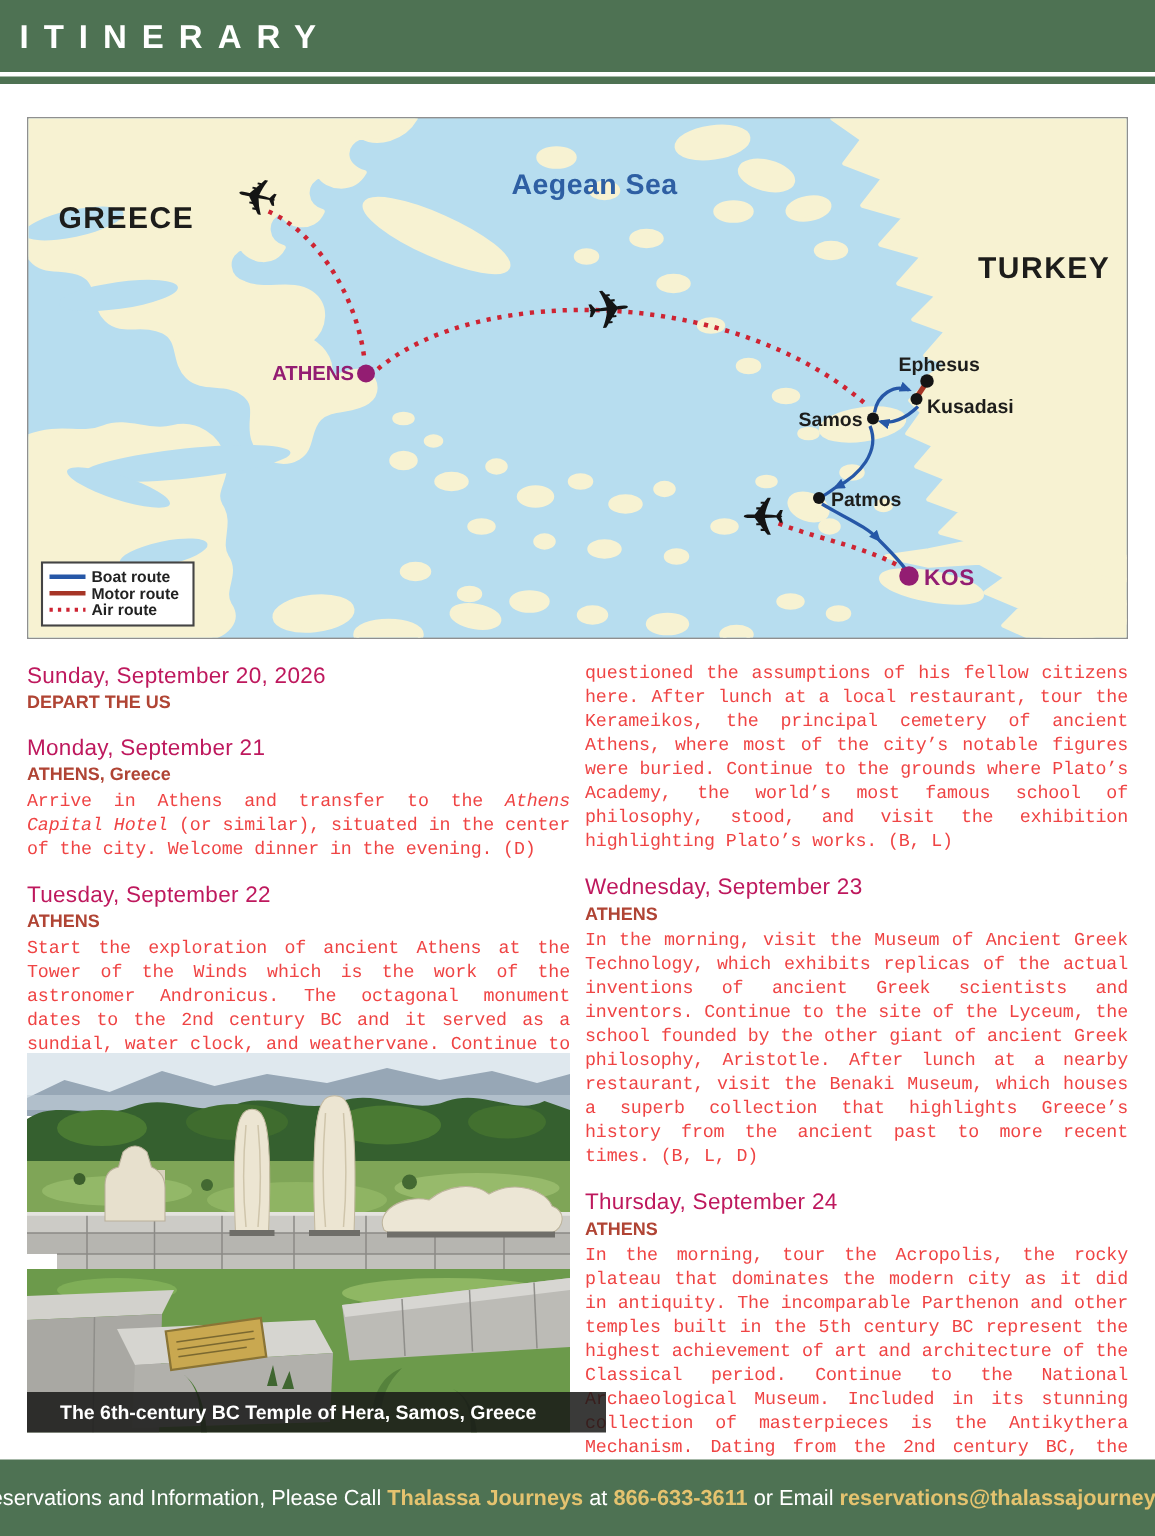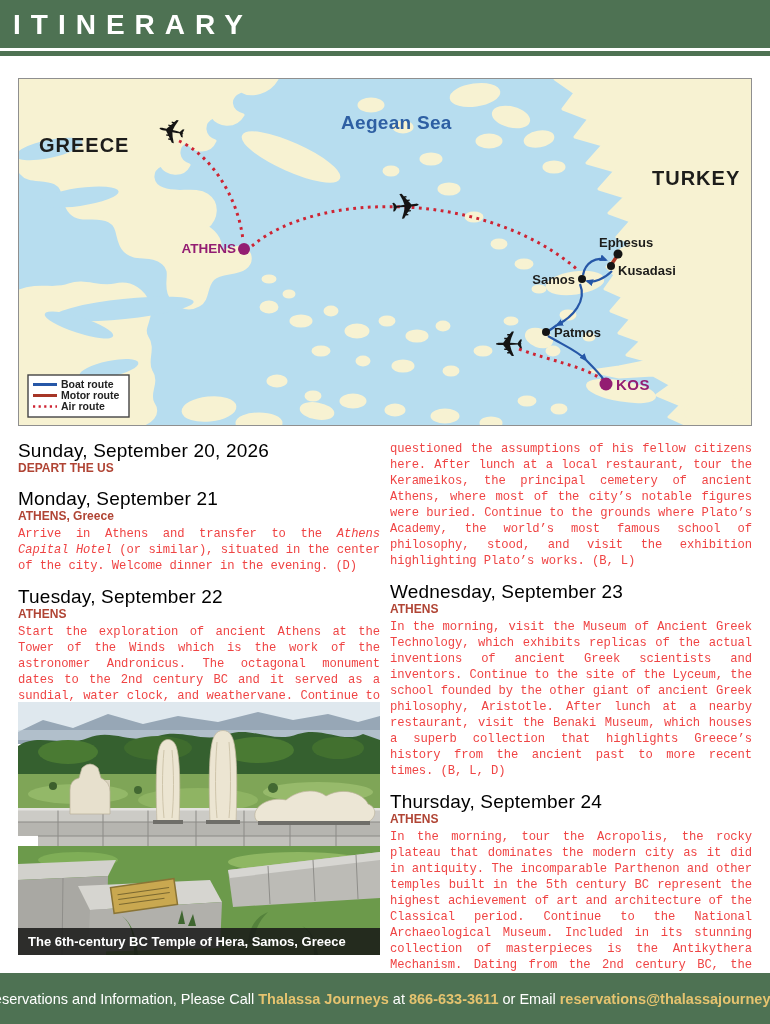--- a/index.html
+++ b/index.html
@@ -2,53 +2,53 @@
 <html><head>
 <meta charset="utf-8">
 <style>
   html,body{margin:0;padding:0;}
   body{width:770px;height:1024px;background:#ffffff;position:relative;
        font-family:"Liberation Sans", sans-serif;overflow:hidden;}
 
   
   .topbar{position:absolute;top:0;left:0;width:770px;height:48px;background:#4e7253;}
   .topbar-title{position:absolute;left:13px;top:0;height:32px;line-height:50px;
-       color:#ffffff;font-size:28px;font-weight:bold;letter-spacing:10px;}
+       color:#ffffff;font-size:22px;font-weight:bold;letter-spacing:10px;}
   .topbar-rule{position:absolute;top:48px;left:0;width:770px;height:3px;background:#ffffff;}
   .topbar-strip{position:absolute;top:51px;left:0;width:770px;height:5px;background:#4e7253;}
 
   
   .map-wrap{position:absolute;top:78px;left:18px;width:732px;height:346px;
        border:1px solid #8f8f8f;background:#b7ddef;}
   .map-wrap svg{display:block;}
   .map-city{font-weight:bold;font-size:13px;fill:#1d1d1b;}
   .map-country{font-weight:bold;font-size:20px;fill:#1d1d1b;letter-spacing:1px;}
   .map-sea{font-size:19px;fill:#2e5fa3;font-weight:bold;letter-spacing:.3px;}
   .map-capital{font-weight:bold;fill:#931d72;}
   .legend-label{font-size:10.5px;font-weight:bold;fill:#222;}
   .plane{font-family:"DejaVu Sans", sans-serif;fill:#141414;}
 
   
   .col{position:absolute;top:441px;width:362px;}
   .col-left{left:18px;}
   .col-right{left:390px;}
   .day{margin:13px 0 0 0;}
   .day:first-child{margin-top:0;}
-  .date{margin:0;font-size:19px;font-weight:normal;color:#000000;
+  .date{margin:0;font-size:15px;font-weight:normal;color:#be185d;
         line-height:19px;letter-spacing:.2px;}
   .place{margin:0 0 2px 0;font-size:12px;font-weight:bold;color:#b04434;line-height:16px;}
   .body{margin:0;font-size:12.2px;color:#ef4444;line-height:16px;
         text-align:justify;letter-spacing:-0.1px;font-family:Liberation Mono, monospace;}
   .body.fill{text-align-last:justify;}
   .cont{margin:0;}
 
   
   .photo{position:absolute;top:702px;left:18px;width:362px;height:253px;margin:0;}
   .photo svg{display:block;}
-  .caption{position:absolute;left:0;bottom:0;width:342px;height:27px;padding:0 10px;
+  .caption{position:absolute;left:0;bottom:0;width:342px;height:27px;padding:0 22px;
         background:rgba(24,24,22,.85);color:#ffffff;font-size:13px;font-weight:bold;
         line-height:27px;white-space:nowrap;overflow:hidden;}
 
   
   .botbar{position:absolute;top:973px;left:0;width:770px;height:51px;background:#4e7253;
         display:flex;align-items:center;justify-content:center;}
   .botbar p{margin:0;font-size:14.5px;color:#ffffff;white-space:nowrap;}
   .botbar .g{color:#e5c36f;font-weight:bold;}
 </style>
 </head>

